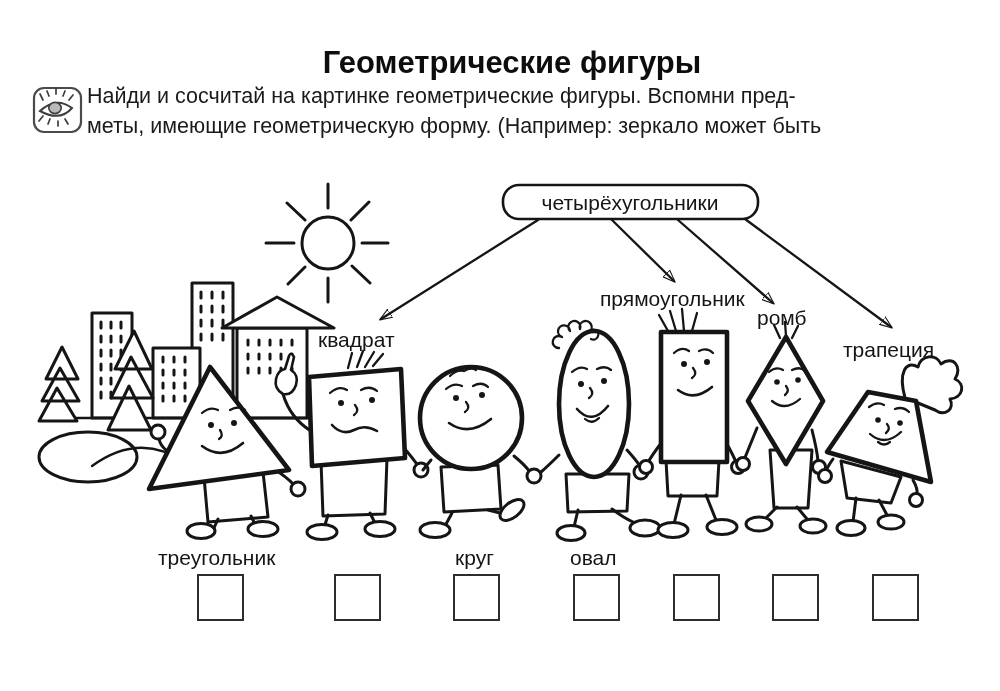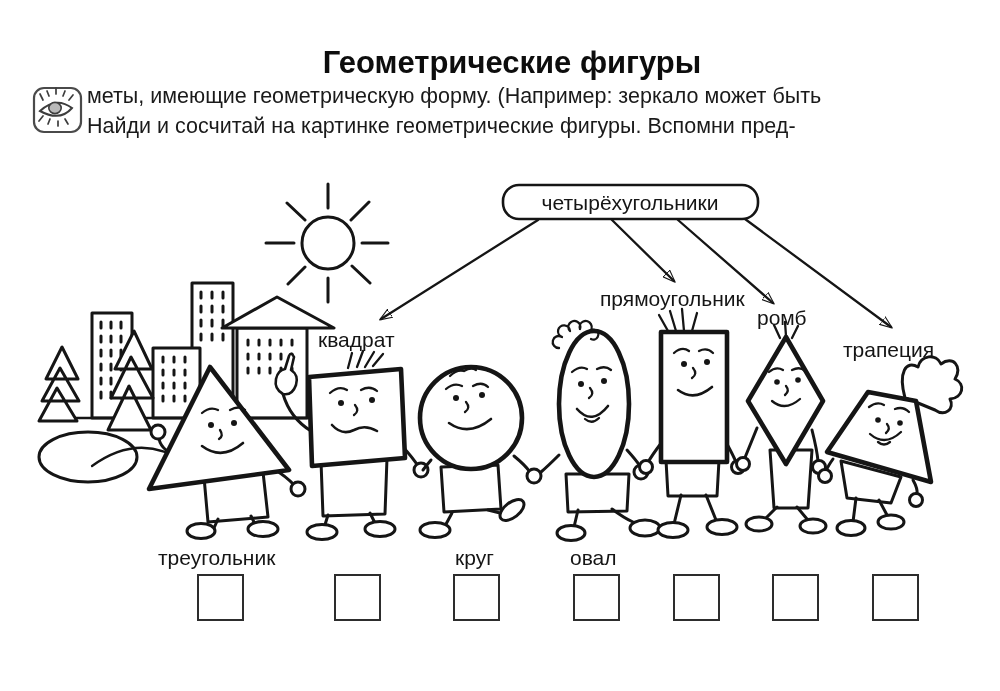--- a/index.html
+++ b/index.html
@@ -33,22 +33,22 @@
   <div class="icon-wrap">
     <svg width="54" height="54" viewBox="0 0 54 54">
       <rect x="3" y="5" width="47" height="44" rx="10" fill="#fff" stroke="#4a4a4a" stroke-width="2.2"></rect>
       <path d="M9,28 Q25,13 41,25 Q29,39 9,28 Z" fill="#fff" stroke="#3d3d3d" stroke-width="2"></path>
       <ellipse cx="24" cy="25" rx="6.2" ry="5.6" fill="#b9b9b9" stroke="#3d3d3d" stroke-width="1.6"></ellipse>
       <path d="M12,17 L9,11 M18,13 L16,8 M25,11 L25,5 M32,13 L34,8 M38,17 L42,12 M12,33 L8,38 M19,36 L17,41 M27,38 L27,43 M34,36 L37,41" stroke="#3d3d3d" stroke-width="1.7" fill="none" stroke-linecap="round"></path>
     </svg>
   </div>
 
   <div class="instructions">
+    <span>Найди и сосчитай на картинке геометрические фигуры. Вспомни пред-</span>
     <span>меты, имеющие геометрическую форму. (Например: зеркало может быть</span>
-    <span>Найди и сосчитай на картинке геометрические фигуры. Вспомни пред-</span>
   </div>
 
   <svg class="scene" width="1000" height="691" viewBox="0 0 1000 691">
     <defs>
       <marker id="ah" viewBox="0 0 12 10" markerWidth="13" markerHeight="11" refX="10" refY="5" orient="auto" markerUnits="userSpaceOnUse">
         <path d="M0,0.6 L11.5,5 L0,9.4 Z" fill="#151515" stroke="none"></path>
       </marker>
       <pattern id="pGrid" width="7.5" height="7.5" patternUnits="userSpaceOnUse">
         <rect width="7.5" height="7.5" fill="#fff"></rect>
         <path d="M0,1 H7.5 M1,0 V7.5" stroke="#141414" stroke-width="1.6" fill="none"></path>

